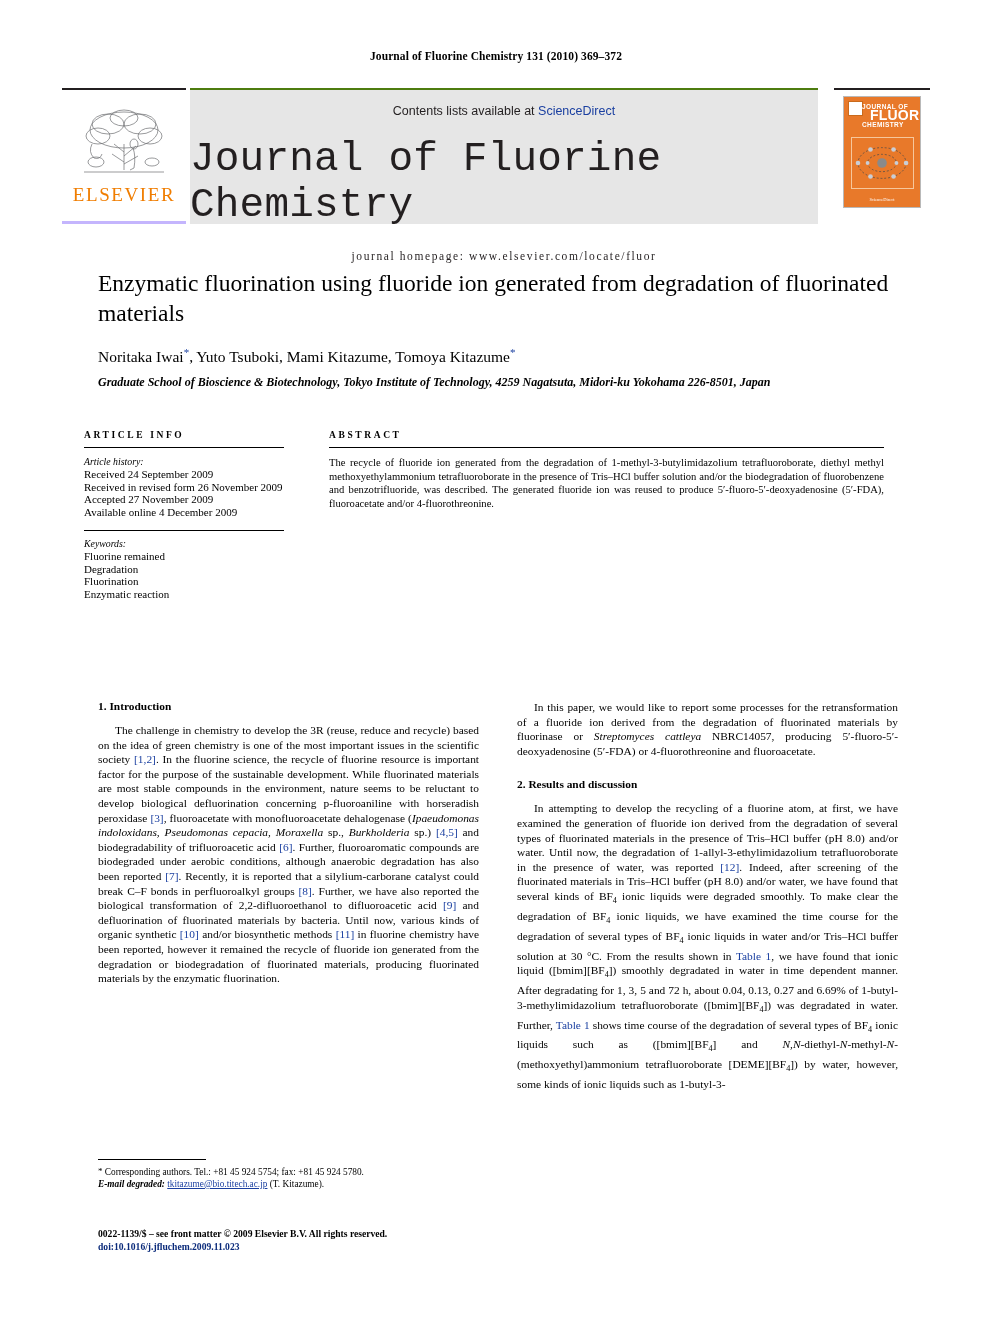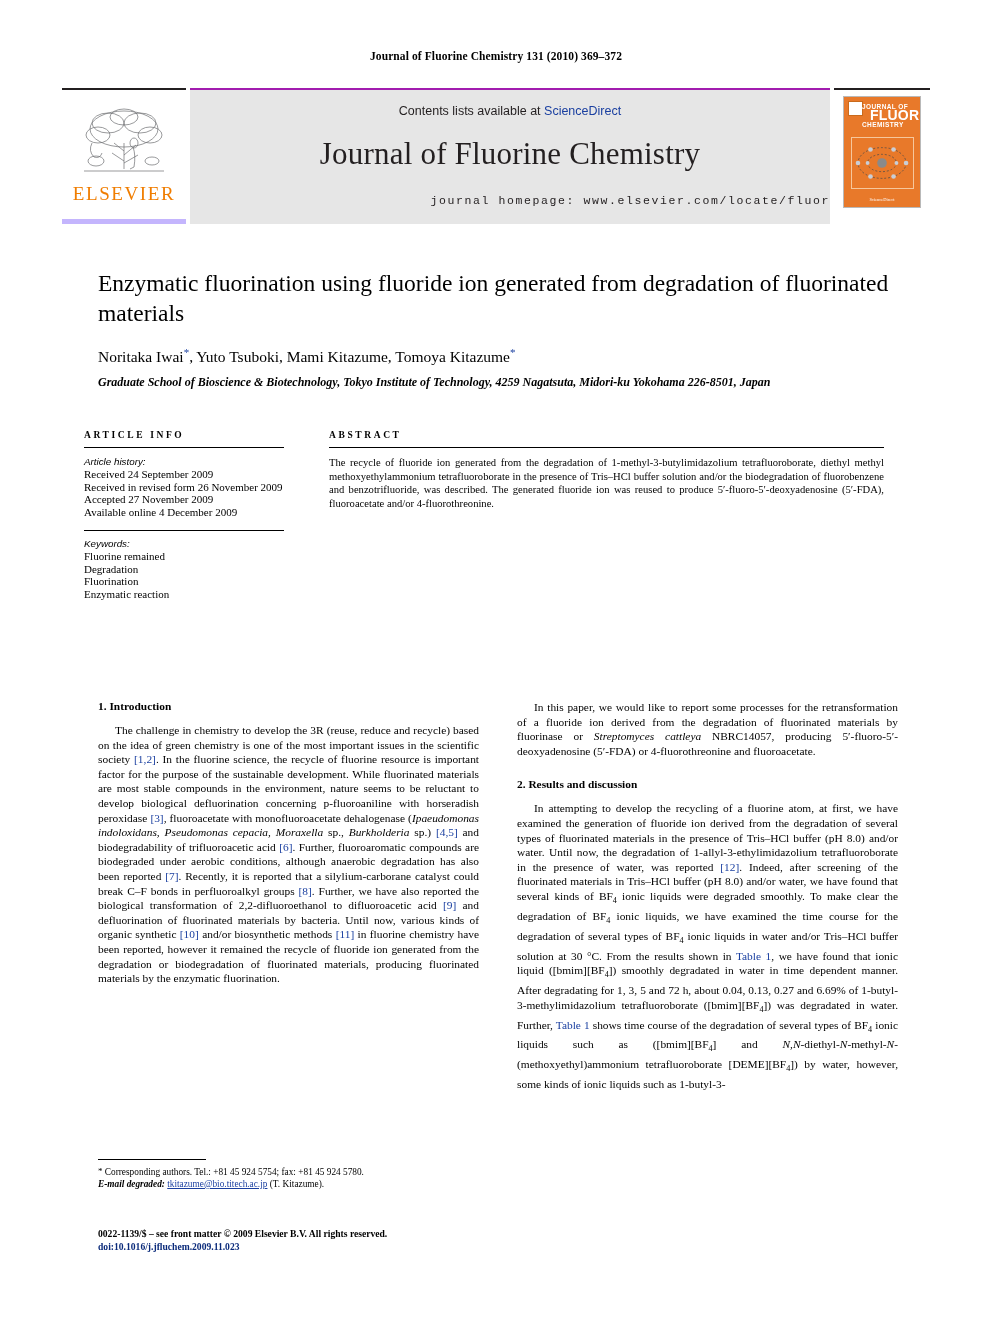--- a/index.html
+++ b/index.html
@@ -40,21 +40,21 @@
     width: 868px;
     height: 136px;
     display: flex;
     flex-direction: row;
     align-items: stretch;
   }
   .elsevier-box {
     width: 124px;
     flex: 0 0 124px;
     border-top: 2px solid #231f20;
-    border-bottom: 5px solid #c4b5fd;
+    border-bottom: 3px solid #c4b5fd;
     box-sizing: border-box;
     display: flex;
     flex-direction: column;
     align-items: center;
     justify-content: center;
     background: #fff;
     padding-bottom: 4px;
   }
   .elsevier-tree {
     width: 92px;
@@ -65,48 +65,48 @@
     font-family: "Liberation Serif", serif;
     font-size: 19px;
     letter-spacing: 1.6px;
     color: #f07d00;
     line-height: 1;
     margin-top: 1px;
   }
   .center-box {
     flex: 1 1 auto;
     background: #e6e6e6;
-    border-top: 2px solid #a21caf;
+    border-top: 2px solid #4d7c0f;
     box-sizing: border-box;
     position: relative;
     margin-left: 4px;
-    margin-right: 4px;
+    margin-right: 16px;
   }
   .contents-line {
     text-align: center;
     font-family: "Liberation Sans", sans-serif;
     font-size: 12.5px;
     color: #231f20;
     padding-top: 14px;
   }
   .sciencedirect-link {
     color: #1a3fa0;
     text-decoration: none;
   }
   .journal-name {
-    text-align: center;
-    font-family: Liberation Serif, serif;
-    font-size: 31px;
+    text-align: left;
+    font-family: Liberation Mono, monospace;
+    font-size: 41px;
     color: #231f20;
     margin-top: 18px;
     letter-spacing: 0.2px;
   }
   .homepage-line {
-    text-align: right;
-    font-family: Liberation Mono, monospace;
+    text-align: center;
+    font-family: Liberation Serif, serif;
     font-size: 11.5px;
     color: #231f20;
     letter-spacing: 1.6px;
     margin-top: 22px;
   }
   .cover-box {
     width: 96px;
     flex: 0 0 96px;
     border-top: 2px solid #231f20;
     box-sizing: border-box;
@@ -234,21 +234,21 @@
     border: 0;
     border-top: 1px solid #000;
     margin: 7px 0 8px 0;
   }
   .rule-thin {
     border: 0;
     border-top: 0.8px solid #000;
     margin: 12px 0 7px 0;
   }
   .info-head {
-    font-family: Liberation Sans, sans-serif;
+    font-family: Liberation Serif, serif;
     font-style: italic;
     font-size: 9.8px;
     color: #000;
     margin: 0 0 1px 0;
   }
   .info-line {
     font-family: "Liberation Serif", serif;
     font-size: 11px;
     line-height: 12.5px;
     color: #000;

